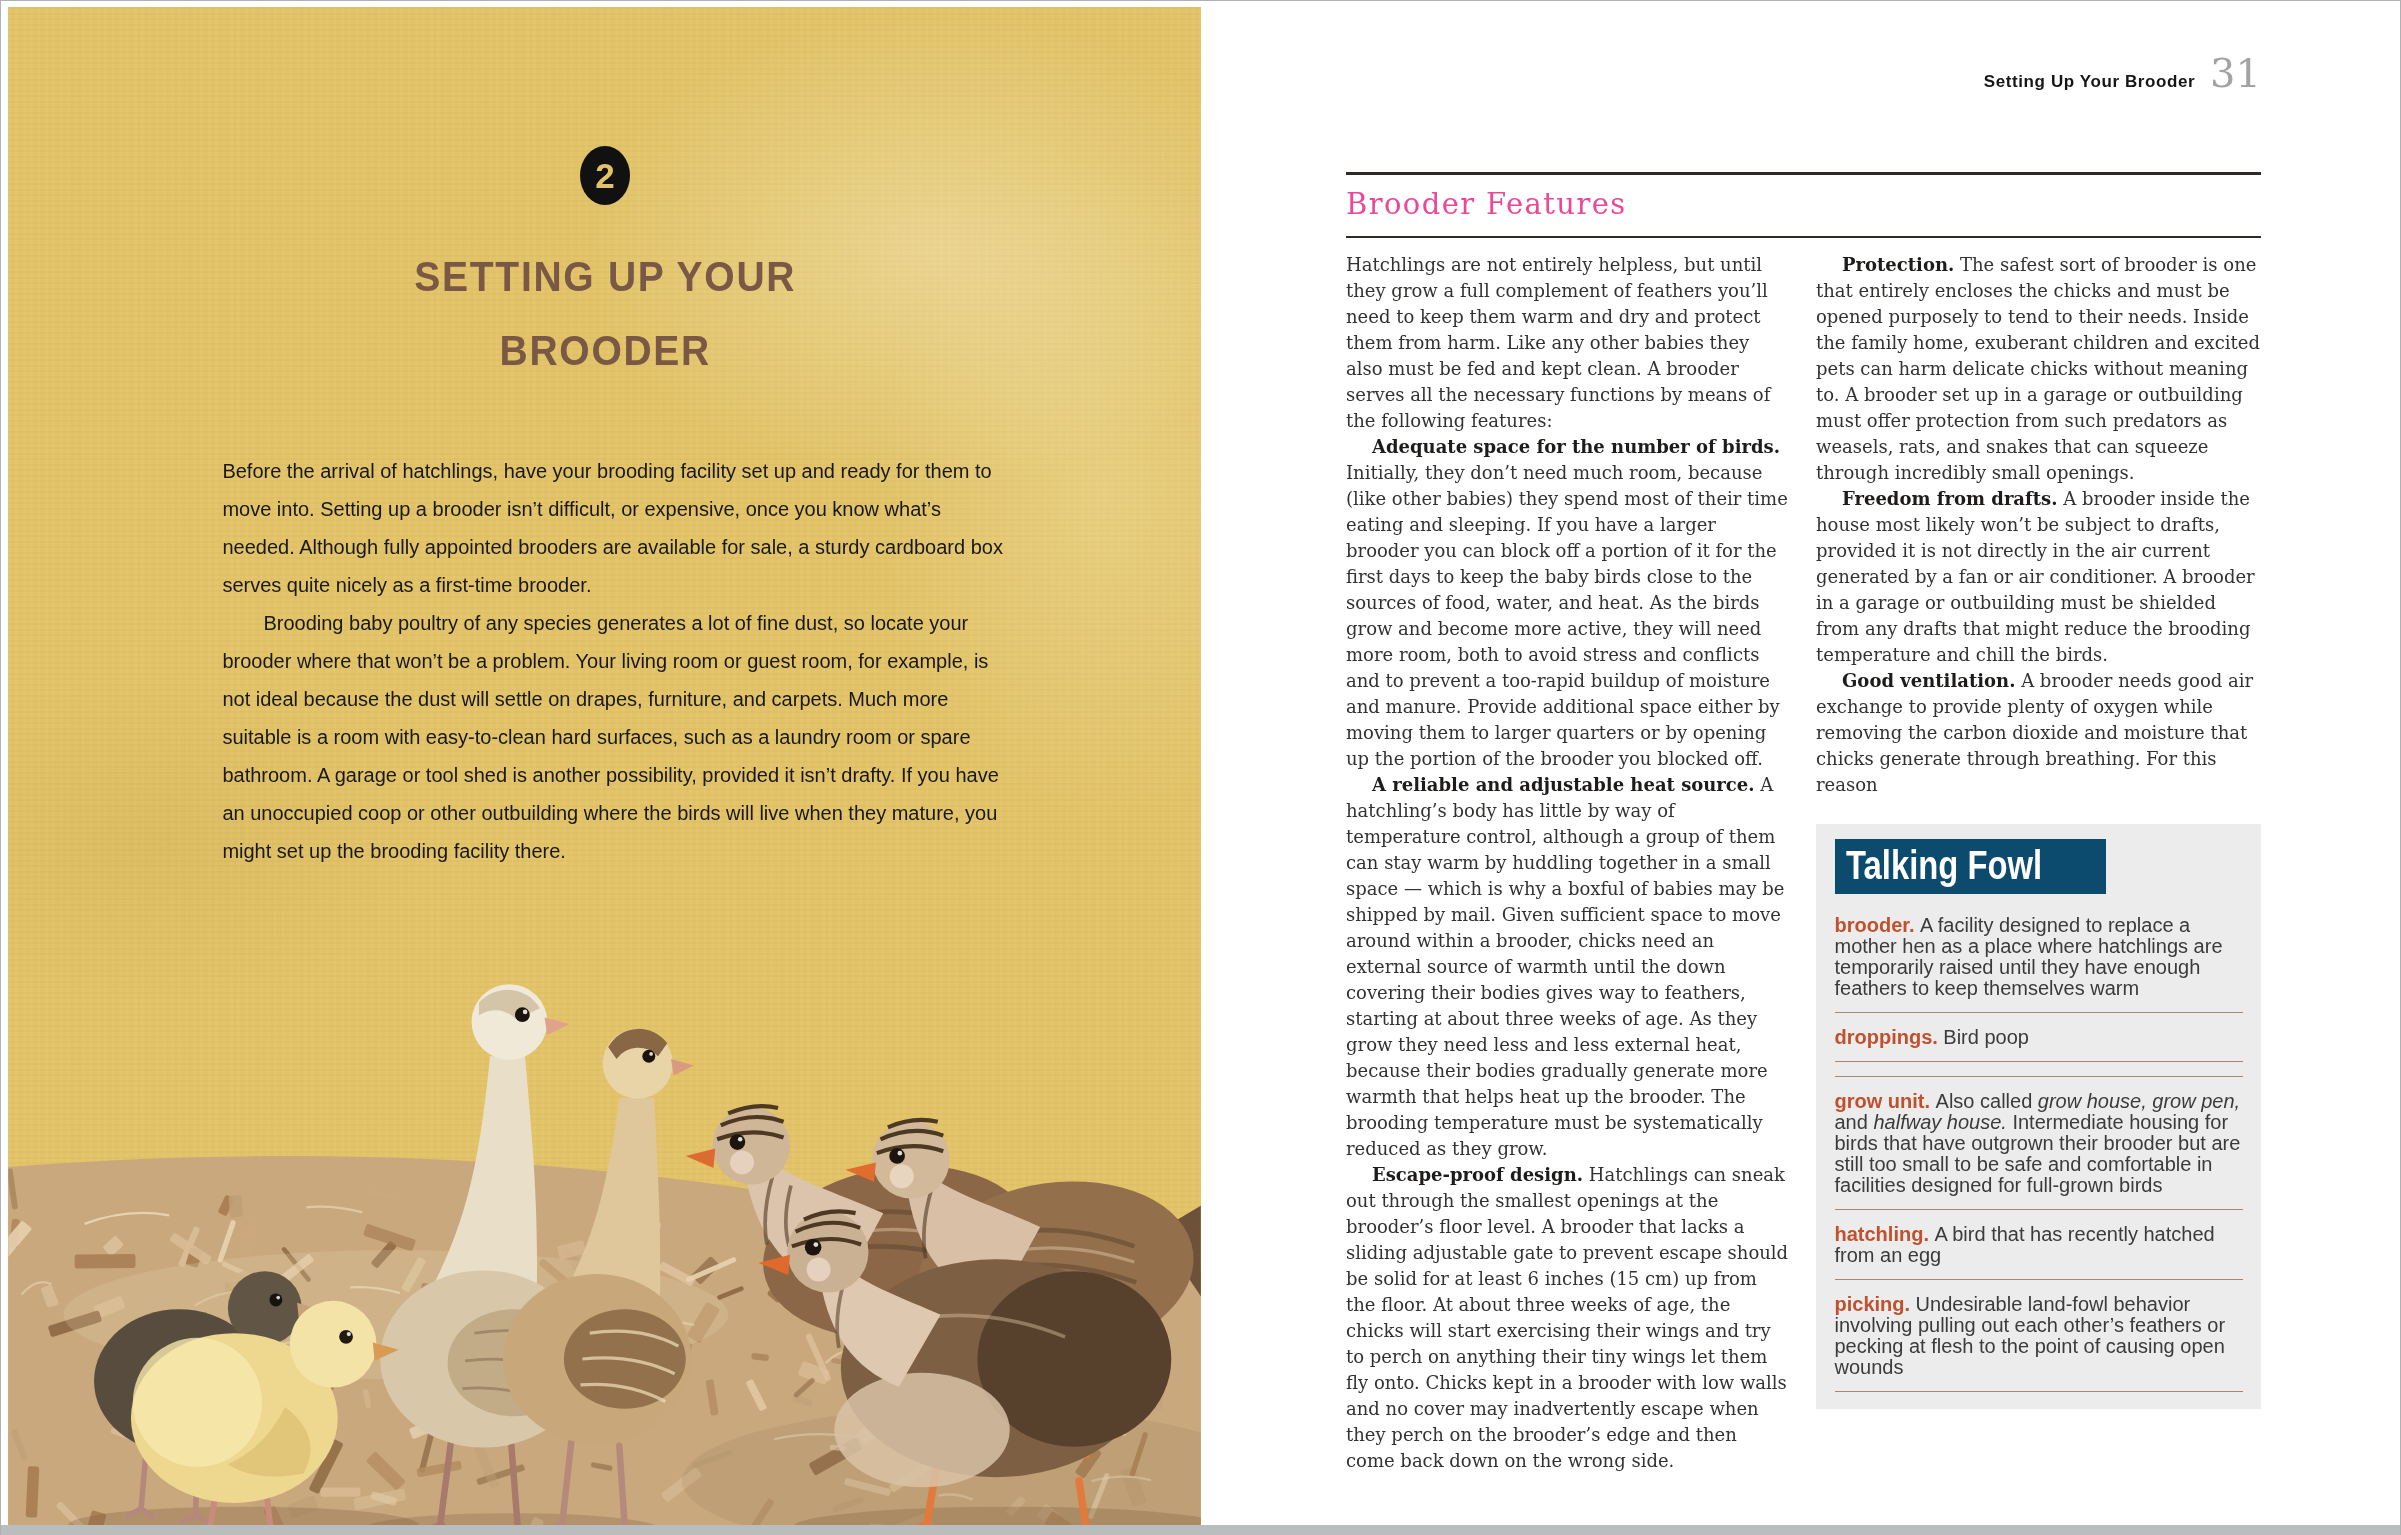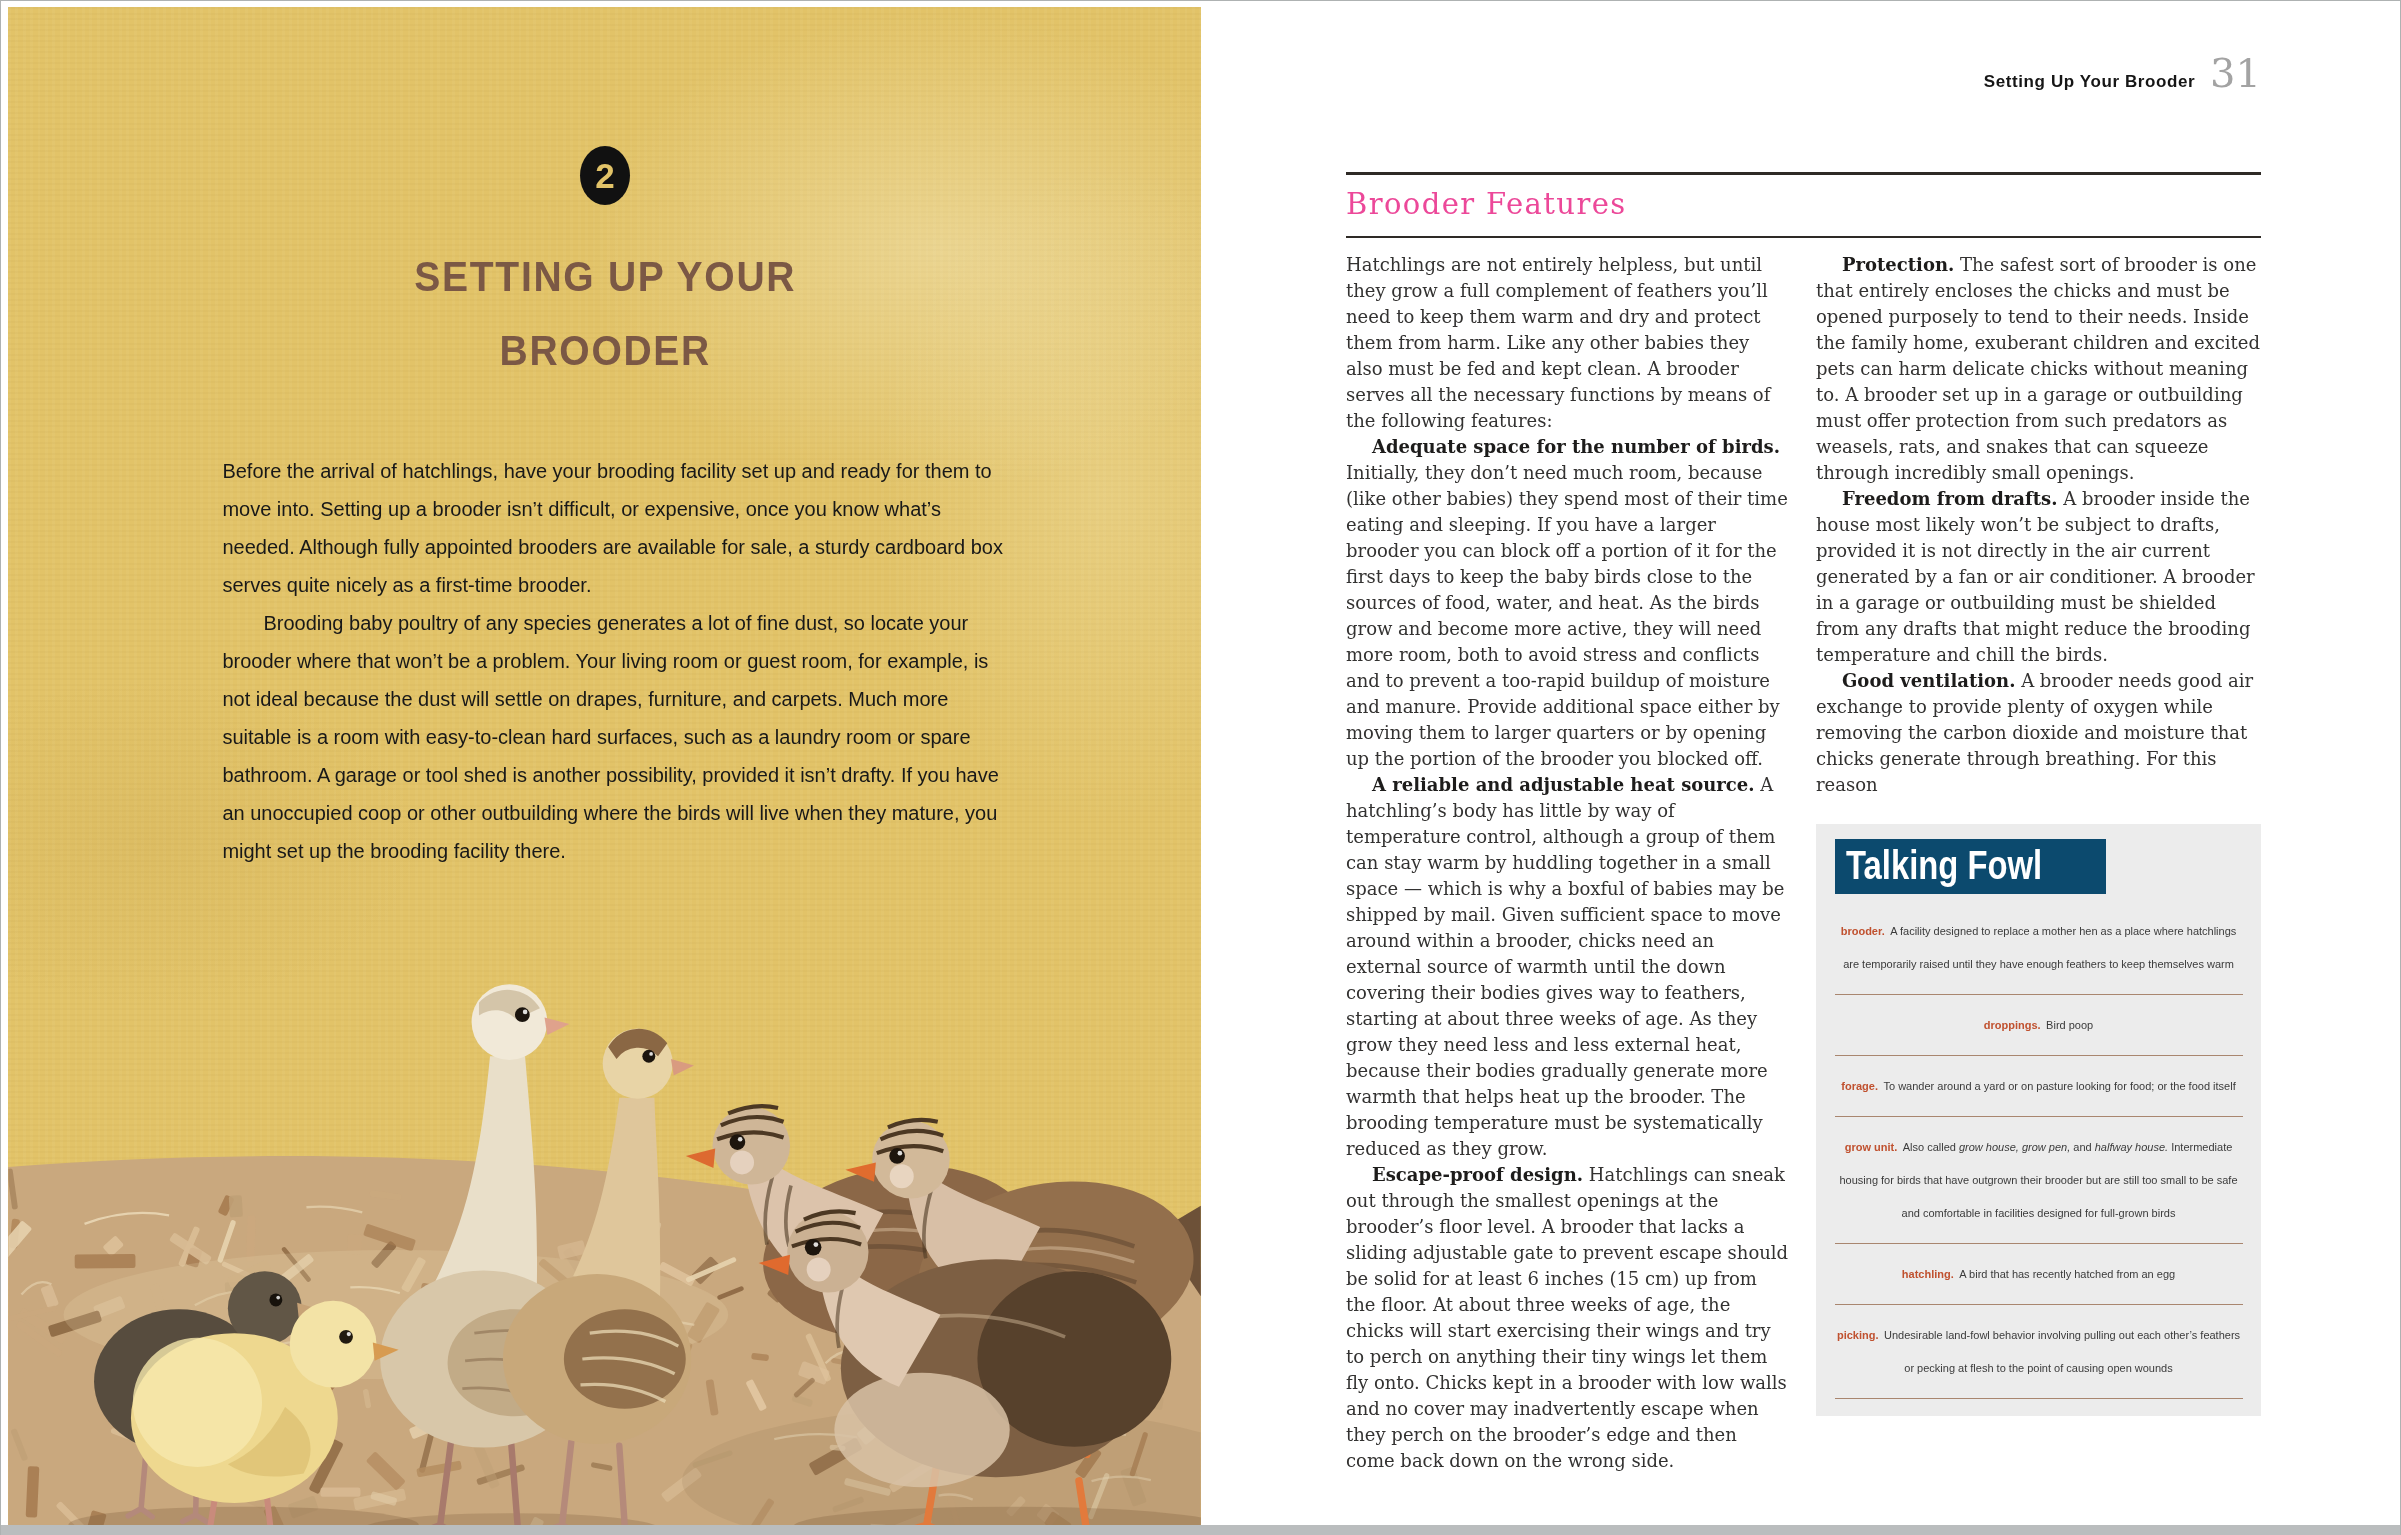--- a/index.html
+++ b/index.html
@@ -92,21 +92,21 @@
     font-family:"Liberation Sans", sans-serif;
   }
   .tf-banner {
     display:inline-block; background:#0c4a6e; color:#ffffff;
     padding:3.7px 14.8px 6.5px 11px; margin-bottom:20.3px;
   }
   .tf-banner .squeeze {
     display:inline-block; transform:scaleX(.80); transform-origin:left center;
     font-size:41px; font-weight:bold; letter-spacing:0; line-height:1.1; white-space:nowrap;
   }
-  .tf-entry { font-size:11px; line-height:33px; color:#3b3b3b;text-align:center; }
+  .tf-entry { font-size:20px; line-height:21px; color:#3b3b3b; }
   .tf-term { font-weight:bold; color:#c0512f; margin-right:5.5px; }
   .tf-def em { font-style:italic; }
   .tf-rule { border-bottom:1.4px solid #a9866f; margin:13px 0 14px 0; }
 </style>
 </head>
 <body>
 
 <div class="frame">
 
   <div class="left-page">
@@ -425,21 +425,20 @@
 
         <div class="tf-box">
           <div class="tf-banner">
             <span class="squeeze">Talking Fowl</span>
           </div>
           <div class="tf-entries">
               <div class="tf-entry"><span class="tf-term">brooder.</span><span class="tf-def"><span>A facility designed to replace a mother hen as a place where hatchlings are temporarily raised until they have enough feathers to keep themselves warm</span></span></div>
               <div class="tf-rule"></div>
               <div class="tf-entry"><span class="tf-term">droppings.</span><span class="tf-def"><span>Bird poop</span></span></div>
               <div class="tf-rule"></div>
-              <div class="tf-entry"><span class="tf-term">forage.</span><span class="tf-def"><span>To wander around a yard or on pasture looking for food; or the food itself</span></span></div>
               <div class="tf-rule"></div>
               <div class="tf-entry"><span class="tf-term">grow unit.</span><span class="tf-def"><span>Also called </span><em>grow house, grow pen,</em><span> and </span><em>halfway house.</em><span> Intermediate housing for birds that have outgrown their brooder but are still too small to be safe and comfortable in facilities designed for full-grown birds</span></span></div>
               <div class="tf-rule"></div>
               <div class="tf-entry"><span class="tf-term">hatchling.</span><span class="tf-def"><span>A bird that has recently hatched from an egg</span></span></div>
               <div class="tf-rule"></div>
               <div class="tf-entry"><span class="tf-term">picking.</span><span class="tf-def"><span>Undesirable land-fowl behavior involving pulling out each other’s feathers or pecking at flesh to the point of causing open wounds</span></span></div>
               <div class="tf-rule"></div>
             </div>
         </div>
       </div>

